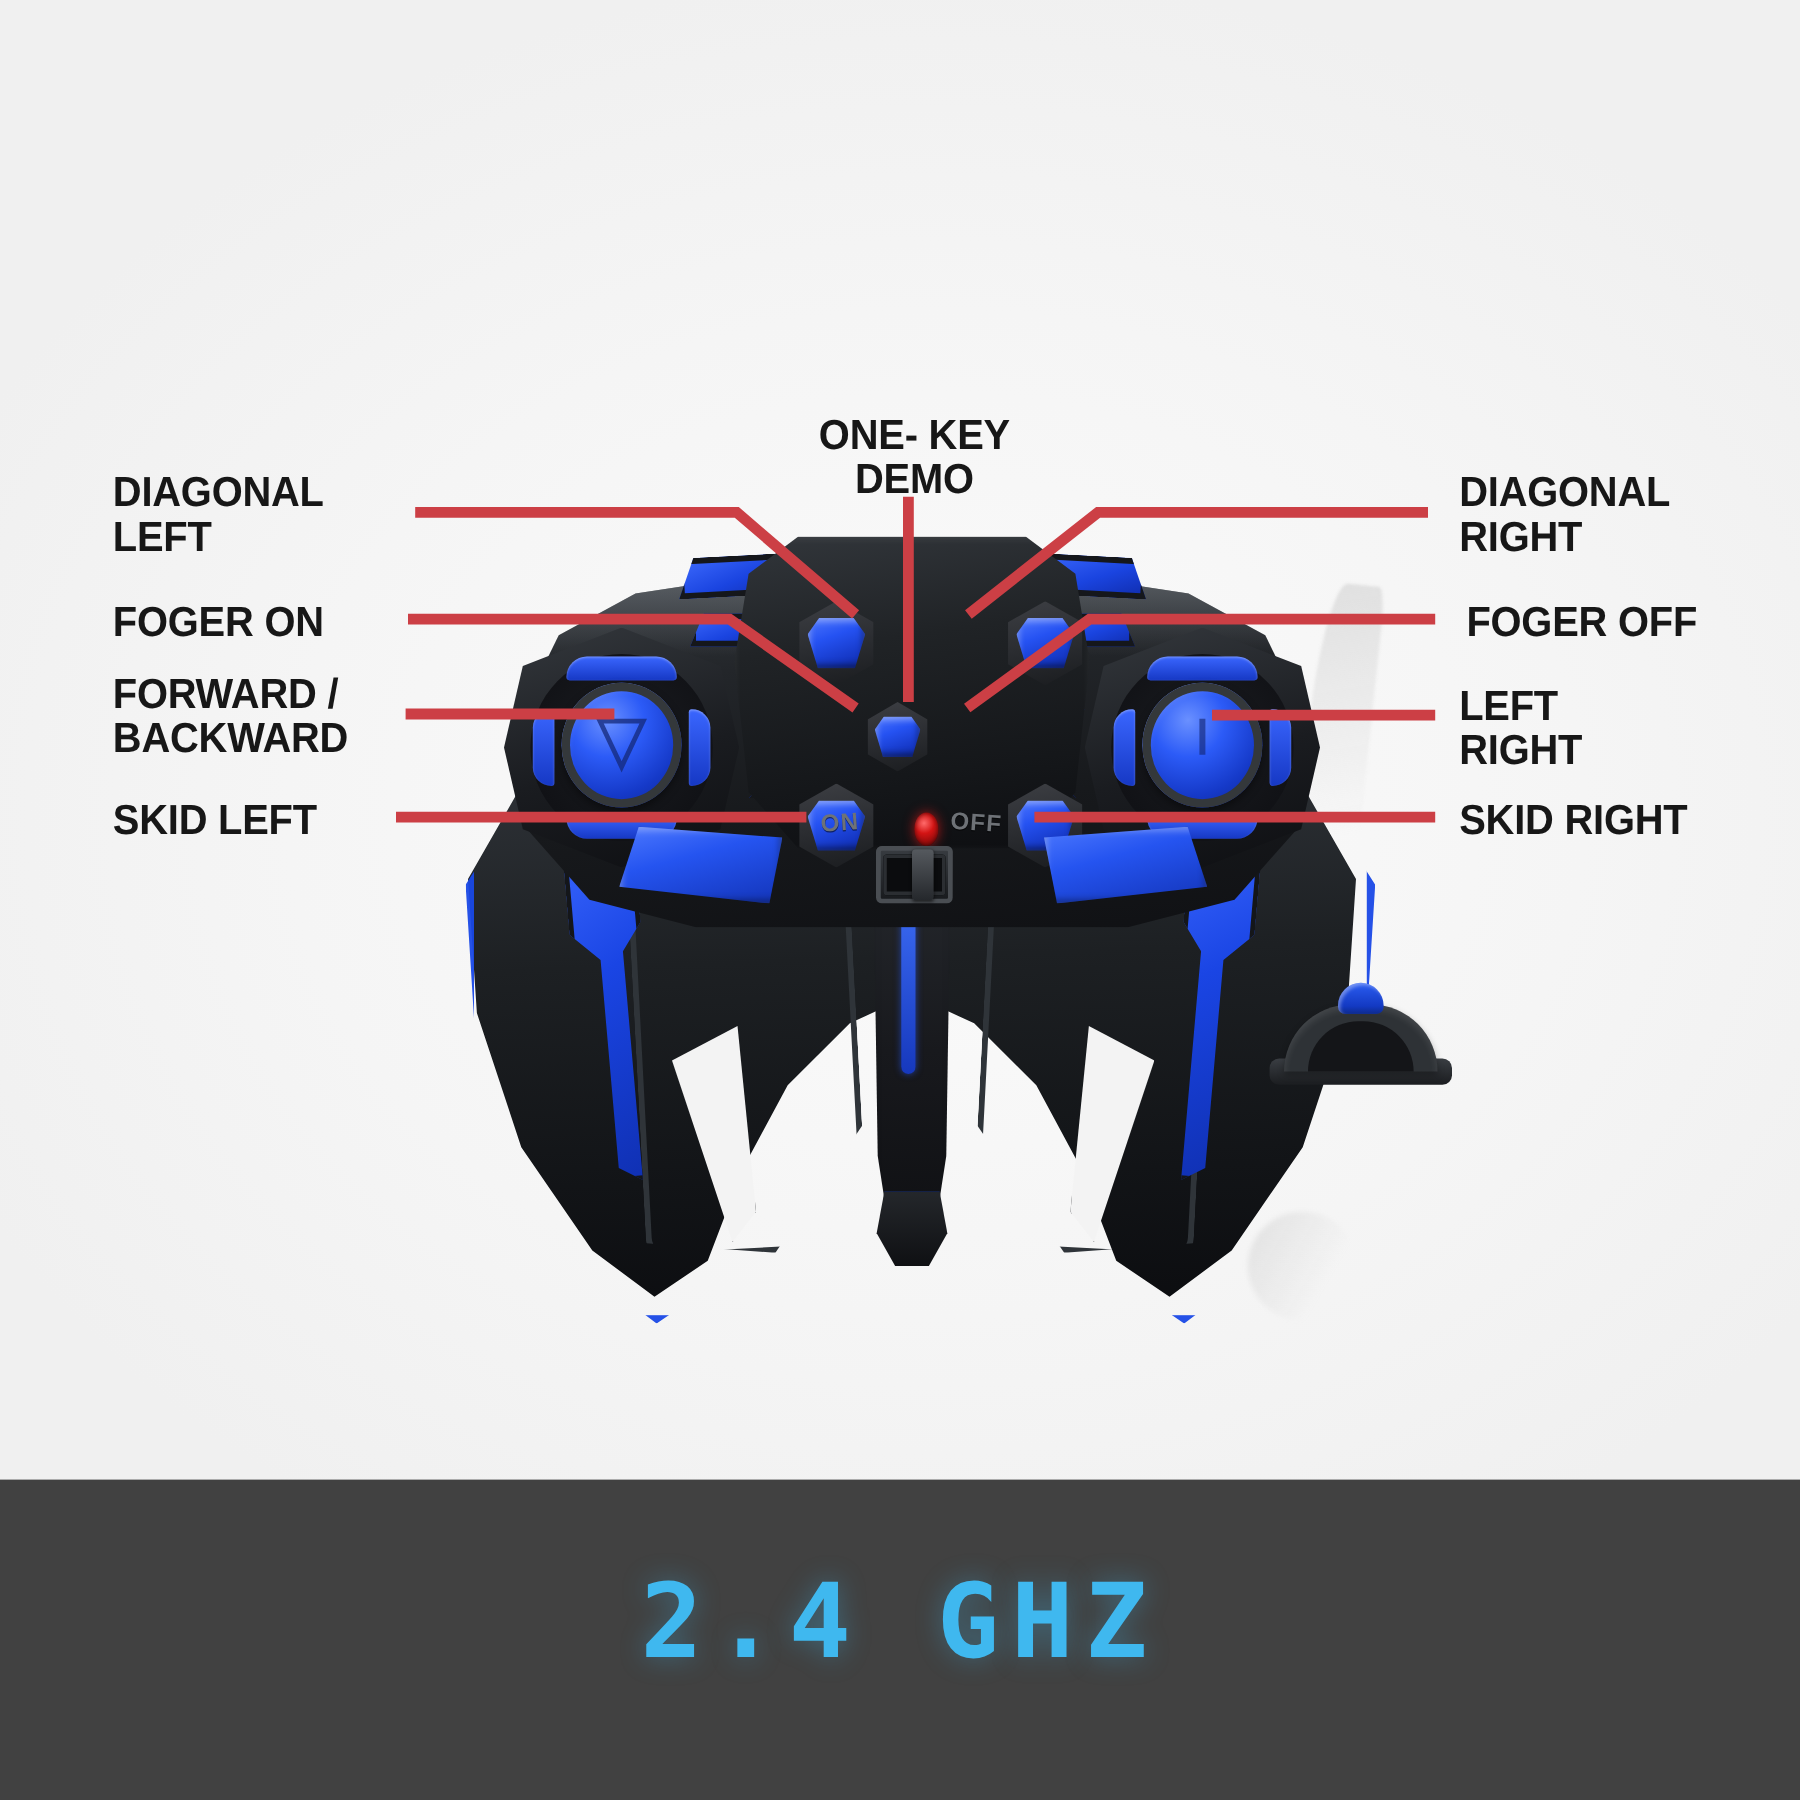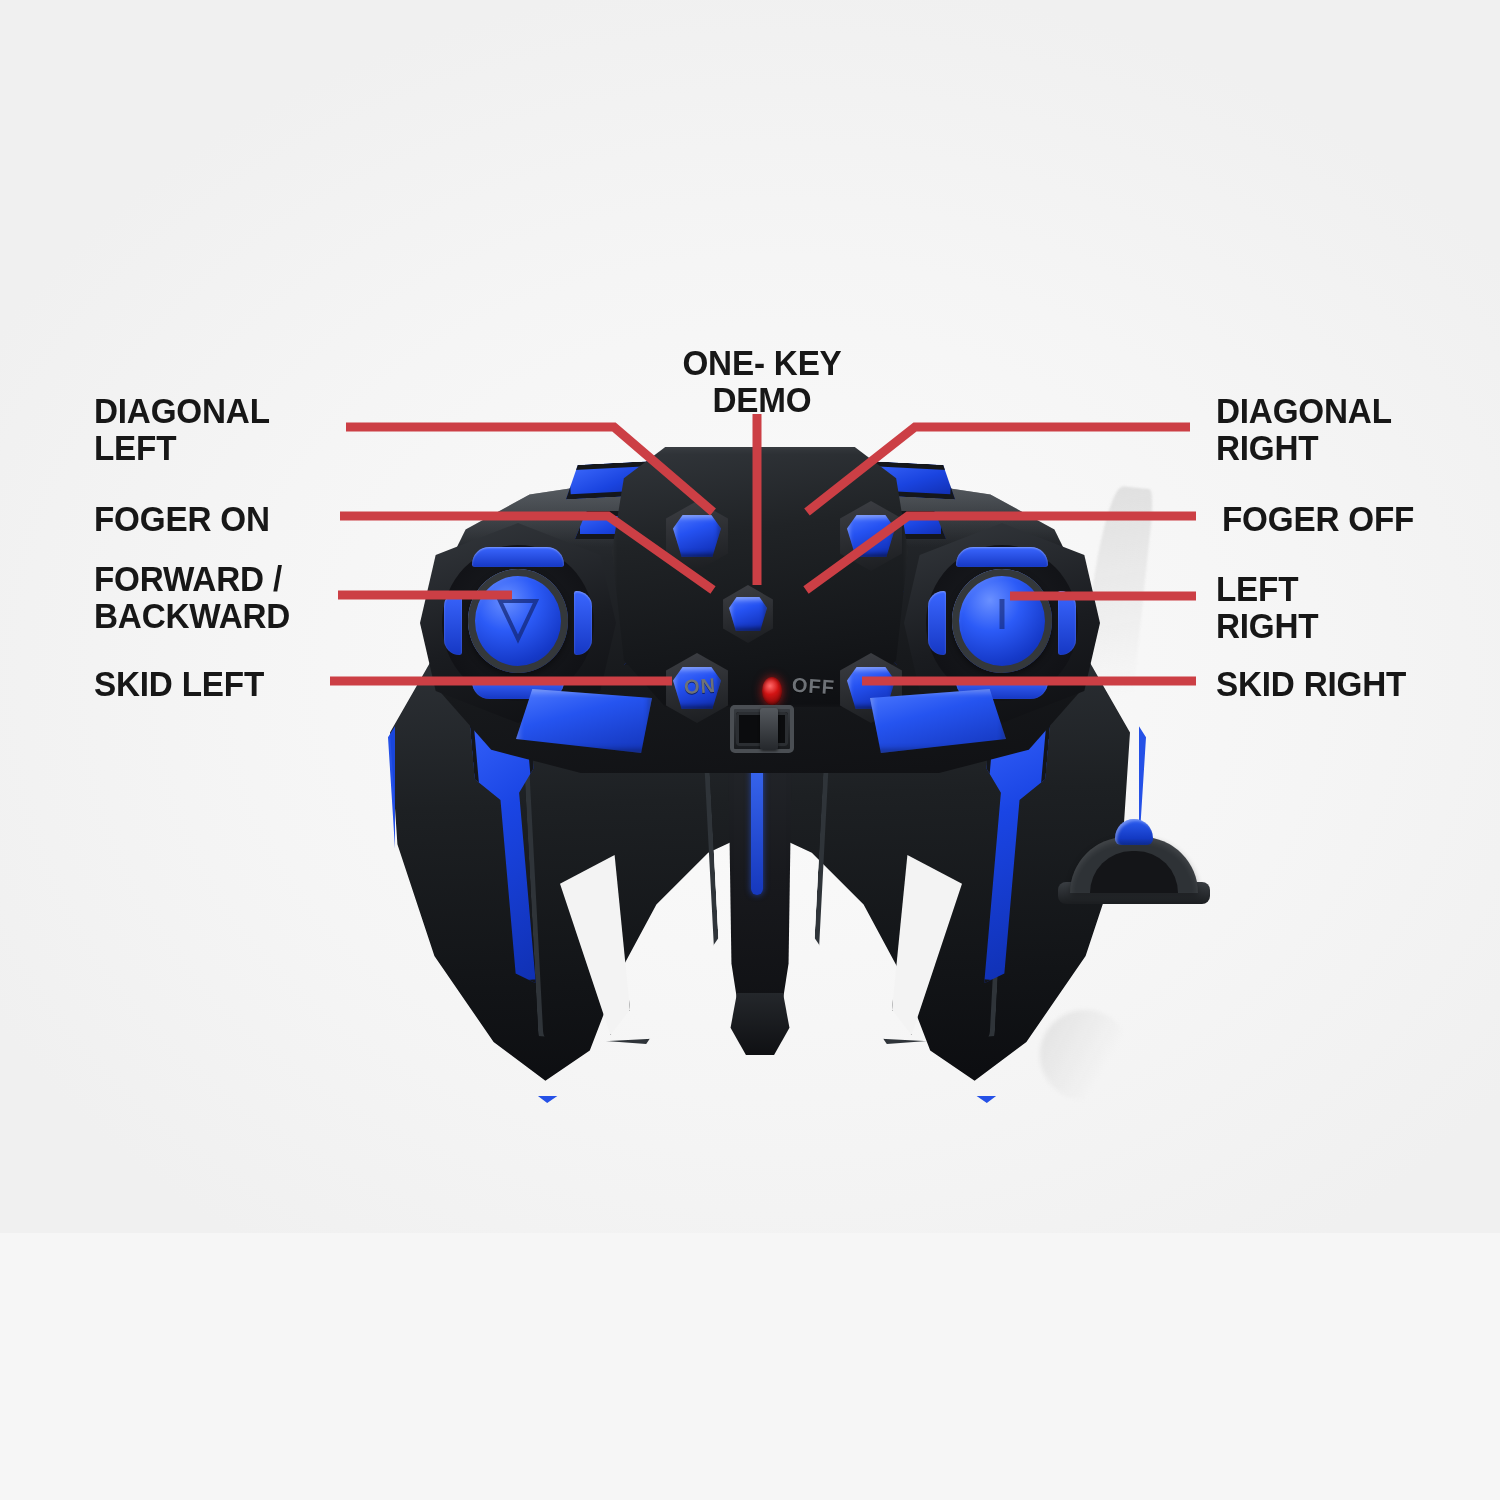--- a/index.html
+++ b/index.html
@@ -477,14 +477,19 @@
 BACKWARD</div>
   <div class="label left" style="left:94px;top:665px;">SKID LEFT</div>
 
   <div class="label right" style="left:1216px;top:392px;">DIAGONAL
 RIGHT</div>
   <div class="label right" style="left:1222px;top:500px;">FOGER OFF</div>
   <div class="label right" style="left:1216px;top:570px;">LEFT
 RIGHT</div>
   <div class="label right" style="left:1216px;top:665px;">SKID RIGHT</div>
 
+  <div class="banner">
+    <div class="banner-inner">
+      <div class="banner-text">2.4 GHZ</div>
+    </div>
+  </div>
 
 </div>
 
 </body></html>

